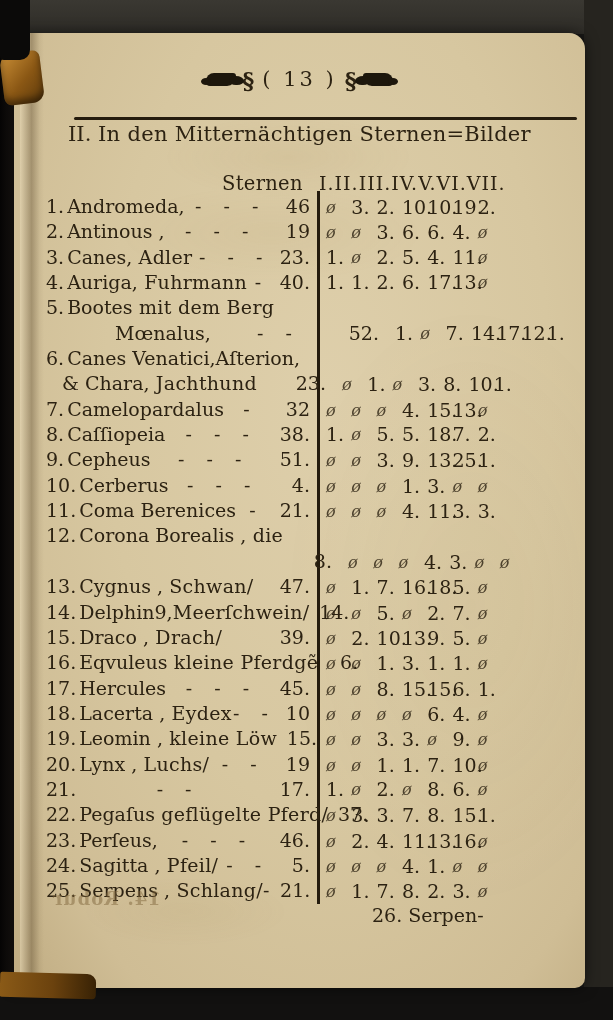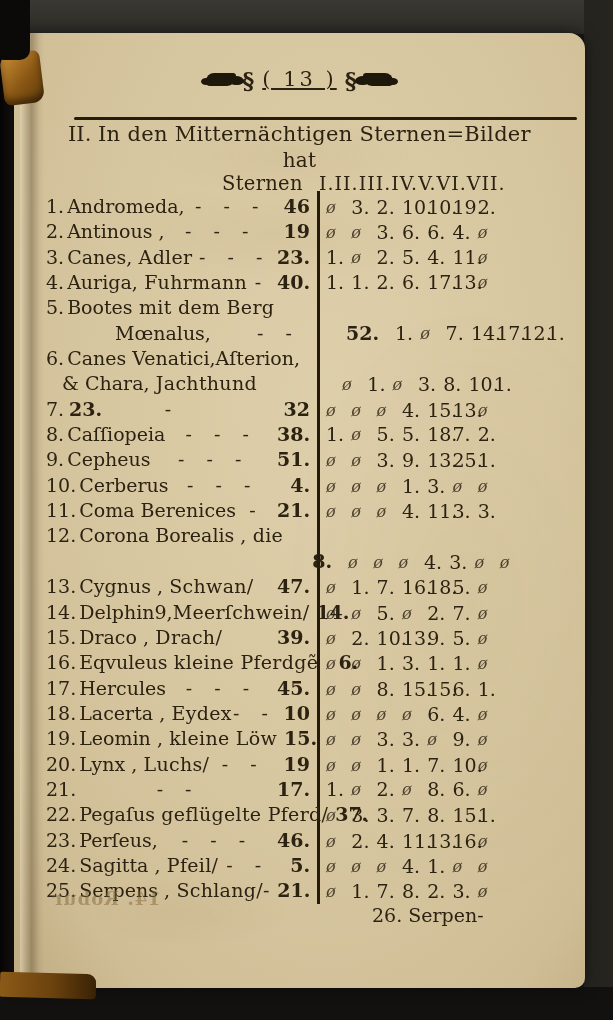--- a/index.html
+++ b/index.html
@@ -33,39 +33,39 @@
 
   .content{position:absolute;inset:0;color:#2c2212;}
 
   
   .orn-row{position:absolute;left:0;top:34px;width:100%;display:flex;justify-content:center;align-items:center;gap:6px;}
   .blob{display:inline-block;width:30px;height:13px;background:#1d170c;border-radius:8px 3px 9px 4px;position:relative;}
   .blob::after{content:"";position:absolute;right:-8px;top:3px;width:15px;height:9px;background:#1d170c;border-radius:50% 60% 50% 50%;}
   .blob::before{content:"";position:absolute;left:-5px;top:5px;width:10px;height:7px;background:#1d170c;border-radius:50%;}
   .blob.m{transform:scaleX(-1);}
   .sect-mark{font-size:23px;font-weight:bold;line-height:1;}
-  .pgnum{font-size:21px;letter-spacing:3px;margin:0 2px;text-decoration:underline;}
+  .pgnum{font-size:21px;letter-spacing:3px;margin:0 2px;}
 
   .hrule{position:absolute;left:60px;top:84px;width:503px;height:3px;background:#251c0e;border-radius:2px;}
 
   .fr{font-weight:normal;letter-spacing:.3px;}   
 
   .title1{position:absolute;left:0;top:89px;width:100%;text-align:center;font-size:21px;white-space:nowrap;}
   .title2{position:absolute;left:0;top:115px;width:100%;text-align:center;font-size:20px;}
   .colhdr{position:absolute;left:208px;top:139px;font-size:19.5px;white-space:nowrap;}
   .colhdr .nums{margin-left:10px;letter-spacing:1px;font-size:19px;}
 
   
   .tbl{position:absolute;left:0;top:161px;width:100%;}
   .ln{display:flex;align-items:baseline;height:25.35px;padding-left:32px;font-size:19px;line-height:25.35px;}
   .lt{width:264px;display:flex;align-items:baseline;flex:none;}
   .nu{margin-right:3px;flex:none;}
   .nm{white-space:nowrap;flex:none;}
   .dots{flex:1;text-align:center;word-spacing:14px;letter-spacing:1px;}
-  .tot{width:40px;text-align:right;flex:none;font-weight:bold;}
+  .tot{width:40px;text-align:right;flex:none;}
   .vals{margin-left:16px;display:grid;grid-template-columns:repeat(7,25.3px);flex:none;}
   .vc{text-align:left;}
   .z{font-size:16px;font-style:italic;opacity:.8;}
   .vrule{position:absolute;left:303px;top:158px;width:2.5px;height:713px;background:#241b0d;}
 
   .catch{position:absolute;left:358px;top:871px;font-size:19px;}
   .bleed{position:absolute;left:38px;top:855px;transform:scaleX(-1);color:rgba(125,100,58,.48);
          font-size:18px;font-weight:bold;letter-spacing:1px;}
 </style>
 </head>
@@ -92,21 +92,20 @@
       <span class="sect-mark">§</span>
       <span class="blob m"></span>
     </div>
 
     <div class="hrule"></div>
 
     <div class="title1">
       <span>II.</span>
       <span class="fr">In den Mitternächtigen Sternen=Bilder</span>
     </div>
-    <div class="title2 fr">hat</div>
 
     <div class="colhdr">
       <span class="fr">Sternen</span>
       <span class="nums">I.II.III.IV.V.VI.VII.</span>
     </div>
 
     <div class="vrule"></div>
 
     <div class="tbl">
         <div class="ln">
@@ -205,38 +204,39 @@
         <div class="ln">
           <div class="lt">
             <span class="nu">6.</span>
             <span class="nm"><span class="">Canes Venatici,Aſterion,</span></span>
             <span class="dots"></span>
             <span class="tot"></span>
           </div>
           <div class="vals"></div>
         </div>
         <div class="ln">
-          <div class="lt" style="padding-left: 16px; flex-direction: column;">
+          <div class="lt" style="padding-left: 16px;">
             <span class="nm"><span class="">&amp; Chara,</span><span class="fr"> Jachthund</span></span>
             <span class="dots"></span>
             <span class="tot">23.</span>
           </div>
           <div class="vals">
             <span class="vc z">ø</span>
             <span class="vc">1.</span>
             <span class="vc z">ø</span>
             <span class="vc">3.</span>
             <span class="vc">8.</span>
             <span class="vc">10.</span>
             <span class="vc">1.</span>
           </div>
         </div>
         <div class="ln">
           <div class="lt">
             <span class="nu">7.</span>
+            <span class="nm"><span class="">Camelopardalus</span></span>
             <span class="dots">-</span>
             <span class="tot">32</span>
           </div>
           <div class="vals">
             <span class="vc z">ø</span>
             <span class="vc z">ø</span>
             <span class="vc z">ø</span>
             <span class="vc">4.</span>
             <span class="vc">15.</span>
             <span class="vc">13.</span>

